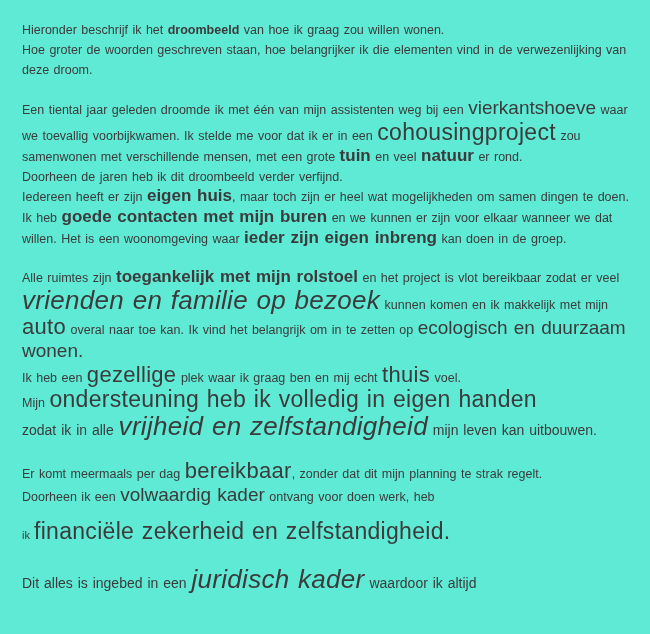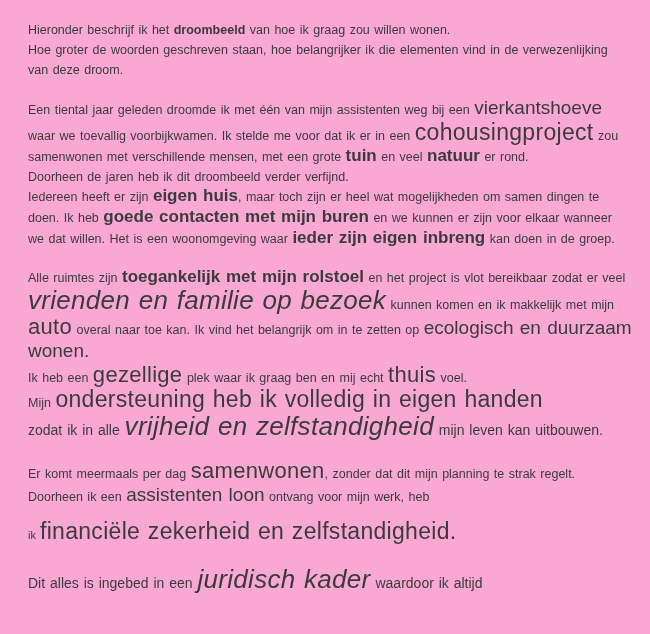--- a/index.html
+++ b/index.html
@@ -1,23 +1,23 @@
 <!DOCTYPE html>
 <html><head>
 <meta charset="utf-8">
 <style>
   html, body { margin: 0; padding: 0; }
   .page {
     width: 650px;
     height: 634px;
     box-sizing: border-box;
-    background: #f9a8d4;
+    background: #5eead4;
     color: #3b3b3d;
     font-family: "Liberation Sans", sans-serif;
-    padding: 20px 18px 0 28px;
+    padding: 20px 18px 0 22px;
     overflow: hidden;
   }
   .block {
     margin: 0 0 18px 0;
     word-spacing: 1px;
   }
   .block-finance { margin-top: -6px; }
   .block:last-child { margin-bottom: 0; }
 
   .sz-xs  { font-size: 14px;   line-height: 1.5;  }
@@ -36,17 +36,17 @@
   .block-legal .sz-xxl { line-height: 1.45; }
 </style>
 </head>
 <body>
 
 <div class="page">
   <div>
       <p class="block block-intro"><span class="sz-s">Hieronder beschrijf ik het </span><span class="sz-s bold">droombeeld</span><span class="sz-s"> van hoe ik graag zou willen wonen.</span><br><span class="sz-s">Hoe groter de woorden geschreven staan, hoe belangrijker ik die elementen vind in de verwezenlijking van deze droom.</span></p>
       <p class="block block-dream"><span class="sz-s">Een tiental jaar geleden droomde ik met één van mijn assistenten weg bij een </span><span class="sz-m">vierkantshoeve</span><span class="sz-s"> waar we toevallig voorbijkwamen. Ik stelde me voor dat ik er in een </span><span class="sz-xxl">cohousingproject</span><span class="sz-s"> zou samenwonen met verschillende mensen, met een grote </span><span class="sz-ml">tuin</span><span class="sz-s"> en veel </span><span class="sz-ml">natuur</span><span class="sz-s"> er rond.</span><br><span class="sz-s">Doorheen de jaren heb ik dit droombeeld verder verfijnd.</span><br><span class="sz-s">Iedereen heeft er zijn </span><span class="sz-ml">eigen huis</span><span class="sz-s">, maar toch zijn er heel wat mogelijkheden om samen dingen te doen. Ik heb </span><span class="sz-ml">goede contacten met mijn buren</span><span class="sz-s"> en we kunnen er zijn voor elkaar wanneer we dat willen. Het is een woonomgeving waar </span><span class="sz-ml">ieder zijn eigen inbreng</span><span class="sz-s"> kan doen in de groep.</span></p>
       <p class="block block-access"><span class="sz-s">Alle ruimtes zijn </span><span class="sz-ml">toegankelijk met mijn rolstoel</span><span class="sz-s"> en het project is vlot bereikbaar zodat er veel </span><span class="sz-xl">vrienden en familie op bezoek</span><span class="sz-s"> kunnen komen en ik makkelijk met mijn </span><span class="sz-l">auto</span><span class="sz-s"> overal naar toe kan. Ik vind het belangrijk om in te zetten op </span><span class="sz-m">ecologisch en duurzaam wonen.</span><br><span class="sz-s">Ik heb een </span><span class="sz-l">gezellige</span><span class="sz-s"> plek waar ik graag ben en mij echt </span><span class="sz-l">thuis</span><span class="sz-s"> voel.</span><br><span class="sz-s">Mijn </span><span class="sz-xxl">ondersteuning heb ik volledig in eigen handen</span><br><span class="sz-xs">zodat ik in alle </span><span class="sz-xl">vrijheid en zelfstandigheid</span><span class="sz-xs"> mijn leven kan uitbouwen.</span></p>
-      <p class="block block-care"><span class="sz-s">Er komt meermaals per dag </span><span class="sz-l">samenwonen</span><span class="sz-s">, zonder dat dit mijn planning te strak regelt.</span><br><span class="sz-s">Doorheen ik een </span><span class="sz-m">assistenten loon</span><span class="sz-s"> ontvang voor mijn werk, heb</span></p>
+      <p class="block block-care"><span class="sz-s">Er komt meermaals per dag </span><span class="sz-l">bereikbaar</span><span class="sz-s">, zonder dat dit mijn planning te strak regelt.</span><br><span class="sz-s">Doorheen ik een </span><span class="sz-m">volwaardig kader</span><span class="sz-s"> ontvang voor doen werk, heb</span></p>
       <p class="block block-finance"><span class="sz-sm">ik </span><span class="sz-xxl">financiële zekerheid en zelfstandigheid.</span></p>
       <p class="block block-legal"><span class="sz-xs">Dit alles is ingebed in een </span><span class="sz-xl">juridisch kader</span><span class="sz-xs"> waardoor ik altijd</span><br></p>
     </div>
 </div>
 
 </body></html>

